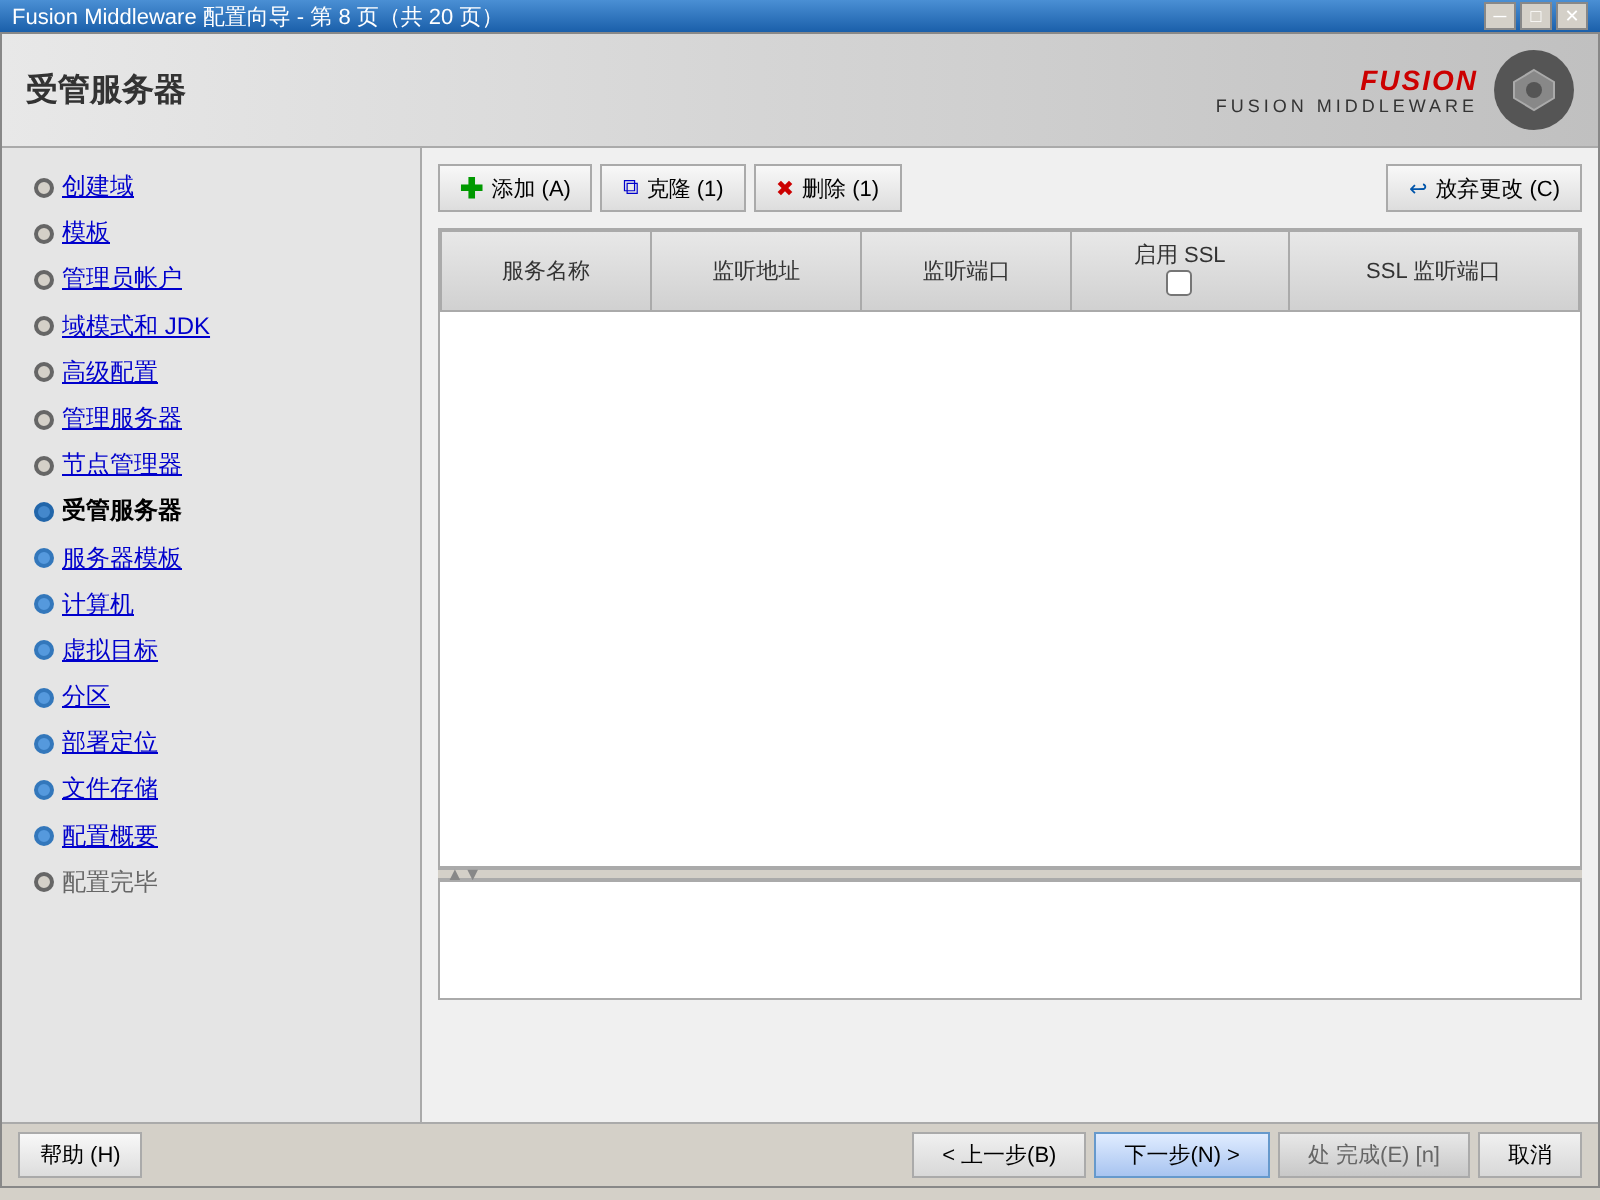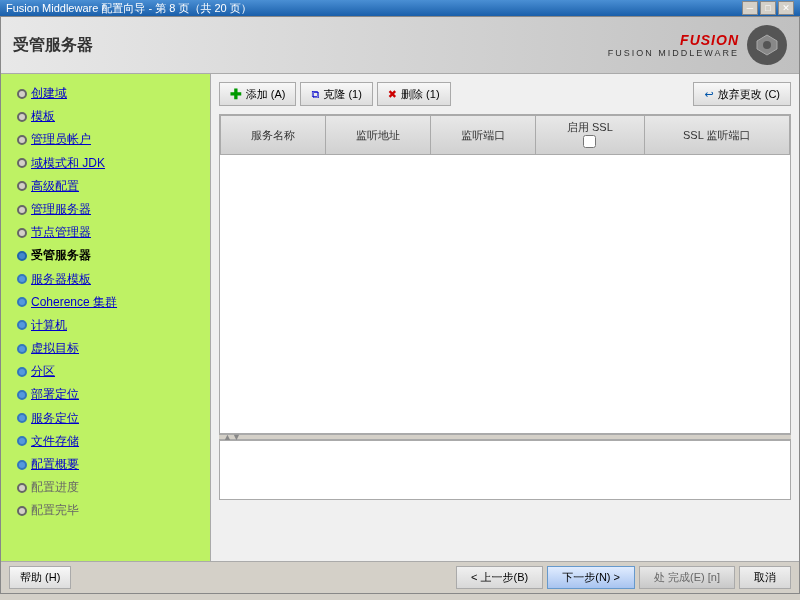--- a/index.html
+++ b/index.html
@@ -95,21 +95,21 @@
     
     .content {
       display: flex;
       flex: 1;
       overflow: hidden;
     }
 
     
     .sidebar {
       width: 210px;
-      background: #bef264;
+      background: #e5e5e5;
       border-right: 1px solid #aaa;
       padding: 8px 0;
       overflow-y: auto;
       flex-shrink: 0;
     }
     .sidebar-item {
       display: flex;
       align-items: center;
       padding: 2px 4px 2px 8px;
       line-height: 1.6;
@@ -333,53 +333,41 @@
         <div class="sidebar-item current" style="font-weight:bold;">
           <div class="dot active"></div>
           <span style="font-weight:bold;color:#000;">受管服务器</span>
         </div>
         <div class="sidebar-item">
           <div class="dot blue-circle"></div>
           <a>服务器模板</a>
         </div>
         <div class="sidebar-item">
           <div class="dot blue-circle"></div>
-          <a>Coherence 集群</a>
-        </div>
-        <div class="sidebar-item">
-          <div class="dot blue-circle"></div>
           <a>计算机</a>
         </div>
         <div class="sidebar-item">
           <div class="dot blue-circle"></div>
           <a>虚拟目标</a>
         </div>
         <div class="sidebar-item">
           <div class="dot blue-circle"></div>
           <a>分区</a>
         </div>
         <div class="sidebar-item">
           <div class="dot blue-circle"></div>
           <a>部署定位</a>
         </div>
         <div class="sidebar-item">
           <div class="dot blue-circle"></div>
-          <a>服务定位</a>
-        </div>
-        <div class="sidebar-item">
-          <div class="dot blue-circle"></div>
           <a>文件存储</a>
         </div>
         <div class="sidebar-item">
           <div class="dot blue-circle"></div>
           <a>配置概要</a>
-        </div>
-        <div class="sidebar-item">
-          <div class="dot"></div>
-          <span class="inactive">配置进度</span>
         </div>
         <div class="sidebar-item">
           <div class="dot"></div>
           <span class="inactive">配置完毕</span>
         </div>
 
       </div>
     </div>
 
     <div class="main-panel">

